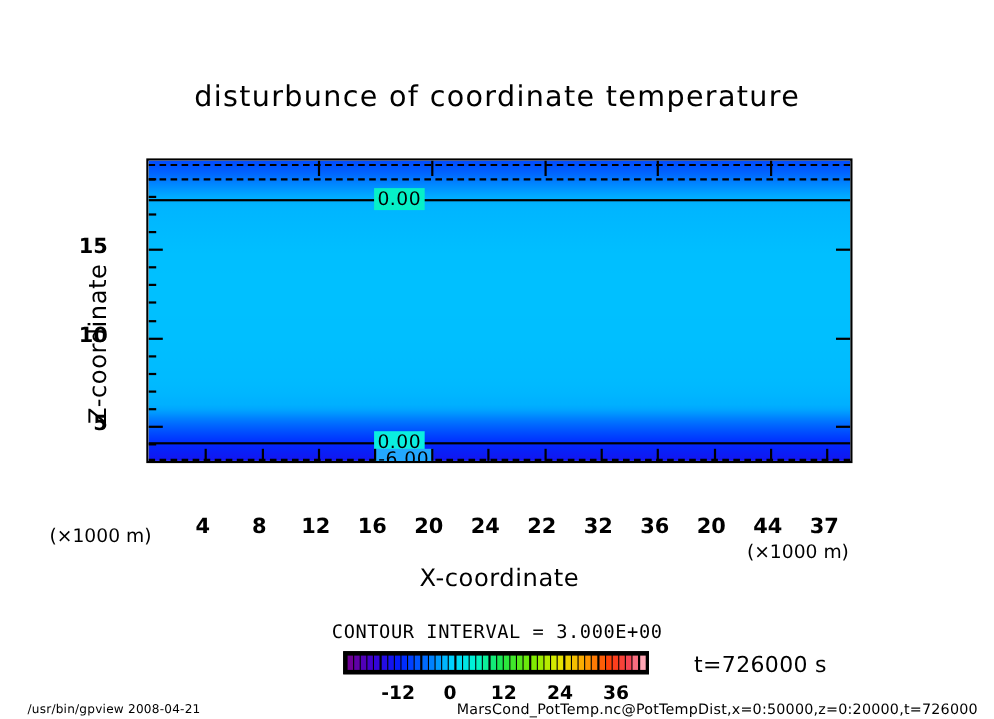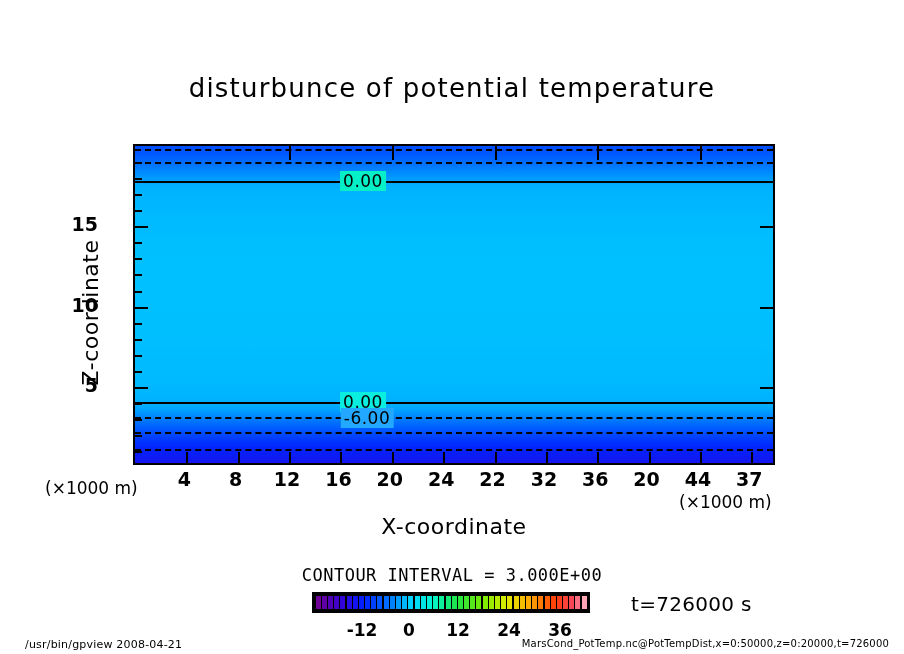--- a/index.html
+++ b/index.html
@@ -25,21 +25,21 @@
     font-size: 26px;
     letter-spacing: 1.2px;
     font-family: "DejaVu Sans", sans-serif;
     font-weight: 400;
     color: #000;
   }
 
   
   #plot-frame {
     left: 133px; top: 144px;
-    width: 642px; height: 321px;
+    width: 642px; height: 277px;
     border: 2px solid #000;
     box-sizing: border-box;
     overflow: hidden;
   }
   #field-gradient {
     position: absolute;
     left: 0; top: 0; right: 0; bottom: 0;
   }
 
   
@@ -161,29 +161,29 @@
   }
 
   
   #footer-left {
     left: 25px; top: 638px;
     font-size: 11px;
     letter-spacing: 0.2px;
   }
   #footer-right {
     right: 15px; top: 638px;
-    font-size: 10px;
+    font-size: 13px;
     letter-spacing: 0.2px;
     text-align: right;
   }
 </style>
 </head>
 <body>
 
-<div class="abs" id="plot-title">disturbunce of potential temperature</div>
+<div class="abs" id="plot-title">disturbunce of coordinate temperature</div>
 
 <div class="abs" id="plot-frame">
   <div id="field-gradient" style="background: linear-gradient(rgb(0, 75, 255) 0%, rgb(0, 84, 255) 1.56%, rgb(0, 93, 255) 3.13%, rgb(0, 105, 255) 4.69%, rgb(0, 119, 255) 6.25%, rgb(0, 134, 255) 7.81%, rgb(0, 148, 255) 9.38%, rgb(0, 162, 255) 10.94%, rgb(0, 175, 255) 12.5%, rgb(0, 178, 255) 14.06%, rgb(0, 181, 255) 15.63%, rgb(0, 182, 255) 17.19%, rgb(0, 183, 255) 18.75%, rgb(0, 184, 255) 20.31%, rgb(0, 185, 255) 21.88%, rgb(0, 186, 255) 23.44%, rgb(0, 187, 255) 25%, rgb(0, 188, 255) 26.56%, rgb(0, 189, 255) 28.13%, rgb(0, 190, 255) 29.69%, rgb(0, 191, 255) 31.25%, rgb(0, 191, 255) 32.81%, rgb(0, 191, 255) 34.38%, rgb(0, 191, 255) 35.94%, rgb(0, 192, 255) 37.5%, rgb(0, 192, 255) 39.06%, rgb(0, 192, 255) 40.63%, rgb(0, 192, 255) 42.19%, rgb(0, 192, 255) 43.75%, rgb(0, 192, 255) 45.31%, rgb(0, 192, 255) 46.88%, rgb(0, 192, 255) 48.44%, rgb(0, 192, 255) 50%, rgb(0, 192, 255) 51.56%, rgb(0, 191, 255) 53.13%, rgb(0, 191, 255) 54.69%, rgb(0, 191, 255) 56.25%, rgb(0, 191, 255) 57.81%, rgb(0, 191, 255) 59.38%, rgb(0, 190, 255) 60.94%, rgb(0, 190, 255) 62.5%, rgb(0, 189, 255) 64.06%, rgb(0, 189, 255) 65.63%, rgb(0, 188, 255) 67.19%, rgb(0, 188, 255) 68.75%, rgb(0, 187, 255) 70.31%, rgb(0, 187, 255) 71.88%, rgb(0, 186, 255) 73.44%, rgb(0, 185, 255) 75%, rgb(0, 183, 255) 76.56%, rgb(0, 181, 255) 78.13%, rgb(0, 178, 255) 79.69%, rgb(0, 176, 255) 81.25%, rgb(0, 166, 255) 82.81%, rgb(0, 148, 255) 84.38%, rgb(0, 127, 255) 85.94%, rgb(0, 109, 255) 87.5%, rgb(0, 92, 255) 89.06%, rgb(0, 76, 255) 90.63%, rgb(0, 61, 255) 92.19%, rgb(0, 47, 255) 93.75%, rgb(4, 36, 252) 95.31%, rgb(9, 31, 247) 96.88%, rgb(14, 26, 243) 98.44%, rgb(19, 21, 238) 100%);"></div>
 
   <div class="contour-solid" style="top:35px;"></div>
   <div class="contour-dashed" style="top:3px;"></div>
   <div class="contour-dashed" style="top:16px;"></div>
 
   <div class="contour-solid" style="top:256px;"></div>
   <div class="contour-dashed" style="top:271px;"></div>

